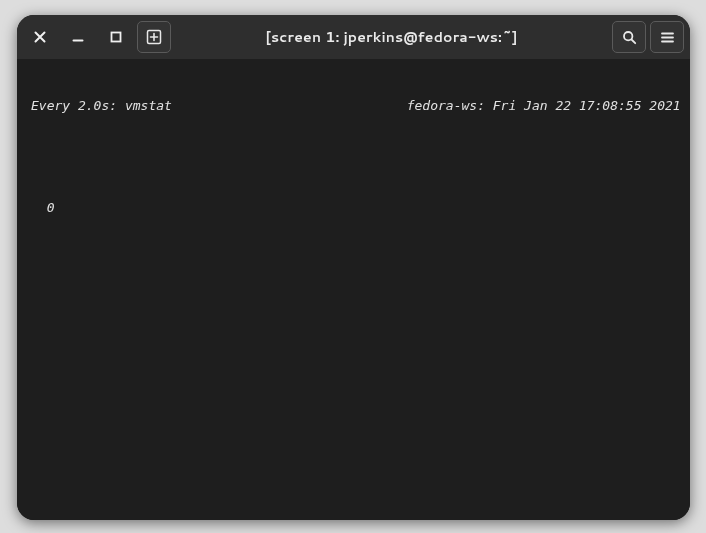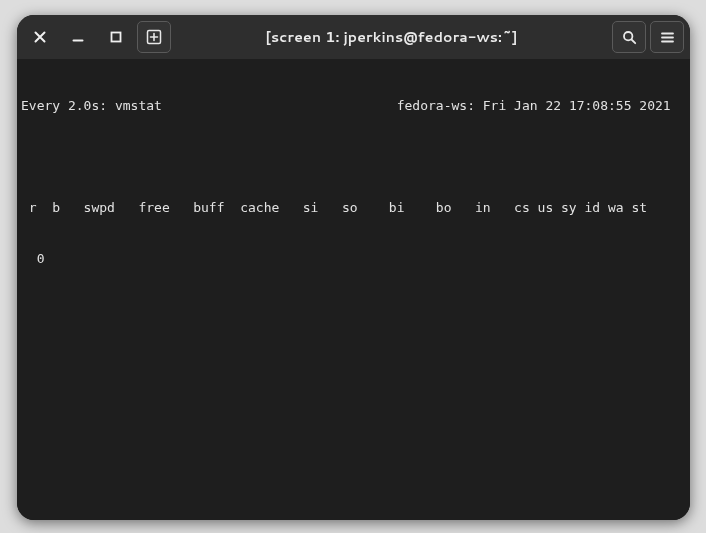--- a/index.html
+++ b/index.html
@@ -62,21 +62,22 @@
     color: #e2e2e2;
     font-size: 13px;
     line-height: 17px;
     white-space: pre;
     overflow: hidden;
     position: relative;
   }
   .term-inner {
     position: absolute;
     inset: 0;
-    padding: 4px 0 0 0;
+    padding: 4px 0 0 10px;
+    font-style: italic;
   }
   .line { padding: 0 4px; }
   .spacer { height: 17px; }
 </style>
 </head>
 <body>
 
 <div class="window">
 
   <div class="titlebar">
@@ -114,21 +115,20 @@
       <svg width="15" height="15" viewBox="0 0 15 15">
         <path d="M2 3.5 H13 M2 7.5 H13 M2 11.5 H13" stroke="#e8e8e8" stroke-width="1.8" stroke-linecap="round"></path>
       </svg>
     </div>
   </div>
 
   <div class="terminal">
     <div class="term-inner">
       <div class="line"><span>Every 2.0s: vmstat</span><span id="watch-gap">                              </span><span>fedora-ws: Fri Jan 22 17:08:55 2021</span></div>
       <div class="spacer"></div>
-      <div class="line"> r  b   swpd   free   buff  cache   si   so    bi    bo   in   cs us sy id wa st</div>
       <div class="line">  0</div>
       <div class="spacer"></div>
       <div class="spacer"></div>
       <div class="spacer"></div>
       
       
       
       
       
       

